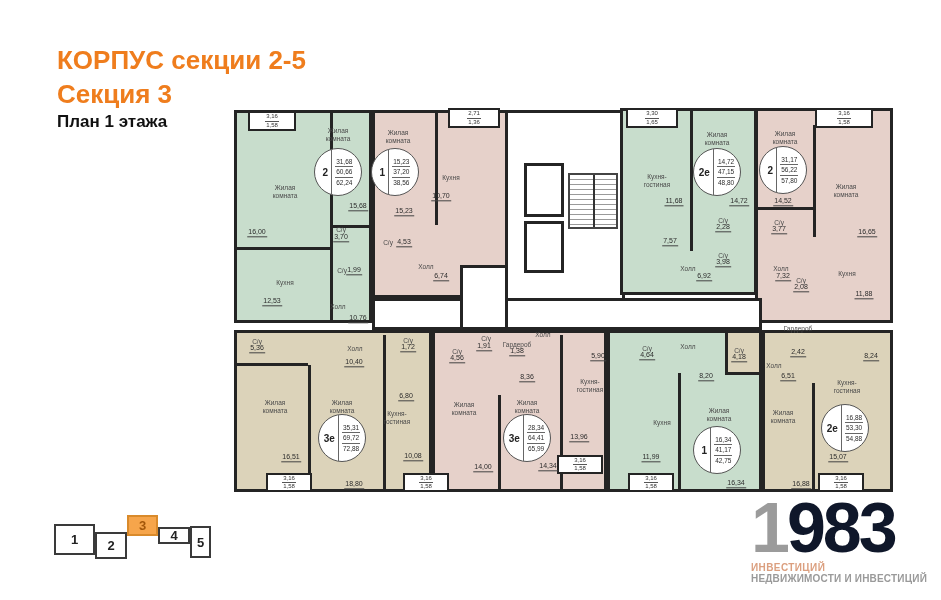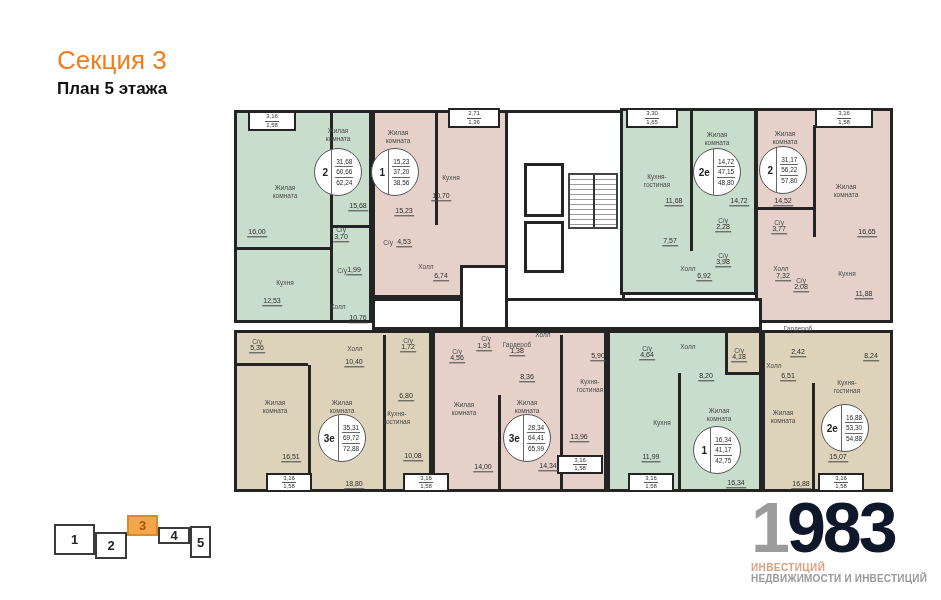--- a/index.html
+++ b/index.html
@@ -4,21 +4,21 @@
 <style>
   html,body{margin:0;padding:0;}
   body{
     width:941px;height:600px;position:relative;overflow:hidden;
     background:#ffffff;font-family:"Liberation Sans", sans-serif;
     -webkit-font-smoothing:antialiased;
   }
   
   .hdr{position:absolute;left:57px;top:44px;}
   .hdr .t1{font-size:26px;font-weight:bold;color:#ef7d1d;line-height:1.3;}
-  .hdr .t2{font-size:26px;font-weight:normal;color:#ef7d1d;line-height:1.25;}
+  .hdr .t2{font-size:26px;font-weight:bold;color:#ef7d1d;line-height:1.25;}
   .hdr .t3{font-size:17px;font-weight:bold;color:#111;line-height:1.4;}
   
   #plan{position:absolute;left:230px;top:95px;width:665px;height:408px;}
   .unit{position:absolute;box-sizing:border-box;border:3px solid #242424;z-index:1;}
   .u-green{background:#c8ddcc;}
   .u-pink{background:#e6d1ca;}
   .u-beige{background:#dcd3ba;}
   .u-white{background:#ffffff;}
   .wall{position:absolute;background:#242424;z-index:2;}
   .balcony{position:absolute;box-sizing:border-box;background:#fff;border:2px solid #242424;
@@ -54,22 +54,23 @@
   .logo .year{font-size:70px;font-weight:bold;line-height:0.92;letter-spacing:-3px;}
   .logo .y-gray{color:#9b9b9b;}
   .logo .y-salmon{color:#0f172a;}
   .logo .tag1{font-size:10px;font-weight:bold;color:#db9f7f;letter-spacing:0.4px;margin-top:2px;}
   .logo .tag2{font-size:10px;font-weight:bold;color:#9a9a9a;letter-spacing:0.2px;}
 </style>
 </head>
 <body>
 
 <div class="hdr">
+  <div class="t1">КОРПУС секции 2-5</div>
   <div class="t2">Секция 3</div>
-  <div class="t3">План 5 этажа</div>
+  <div class="t3">План 1 этажа</div>
 </div>
 
 <div id="plan">
     <div class="unit u-green" style="left: 4px; top: 15px; width: 138px; height: 213px;"></div>
     <div class="unit u-pink" style="left: 142px; top: 15px; width: 136px; height: 188px;"></div>
     <div class="unit u-white" style="left: 275px; top: 15px; width: 120px; height: 220px;"></div>
     <div class="unit u-green" style="left: 390px; top: 13px; width: 137px; height: 187px;"></div>
     <div class="unit u-pink" style="left: 525px; top: 13px; width: 138px; height: 215px;"></div>
     <div class="unit u-white" style="left: 142px; top: 203px; width: 390px; height: 32px;"></div>
     <div class="unit u-white" style="left: 230px; top: 170px; width: 48px; height: 65px;"></div>

